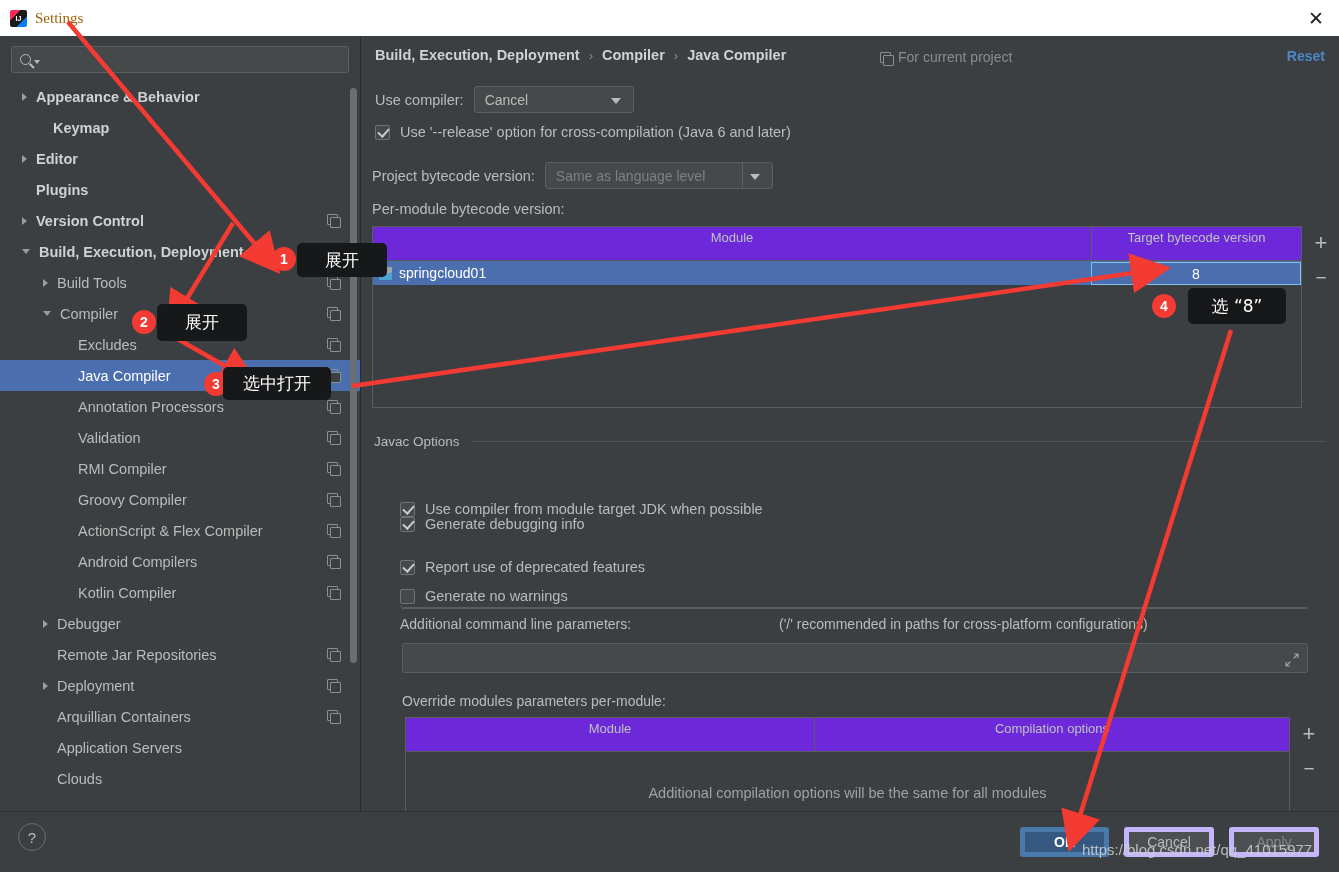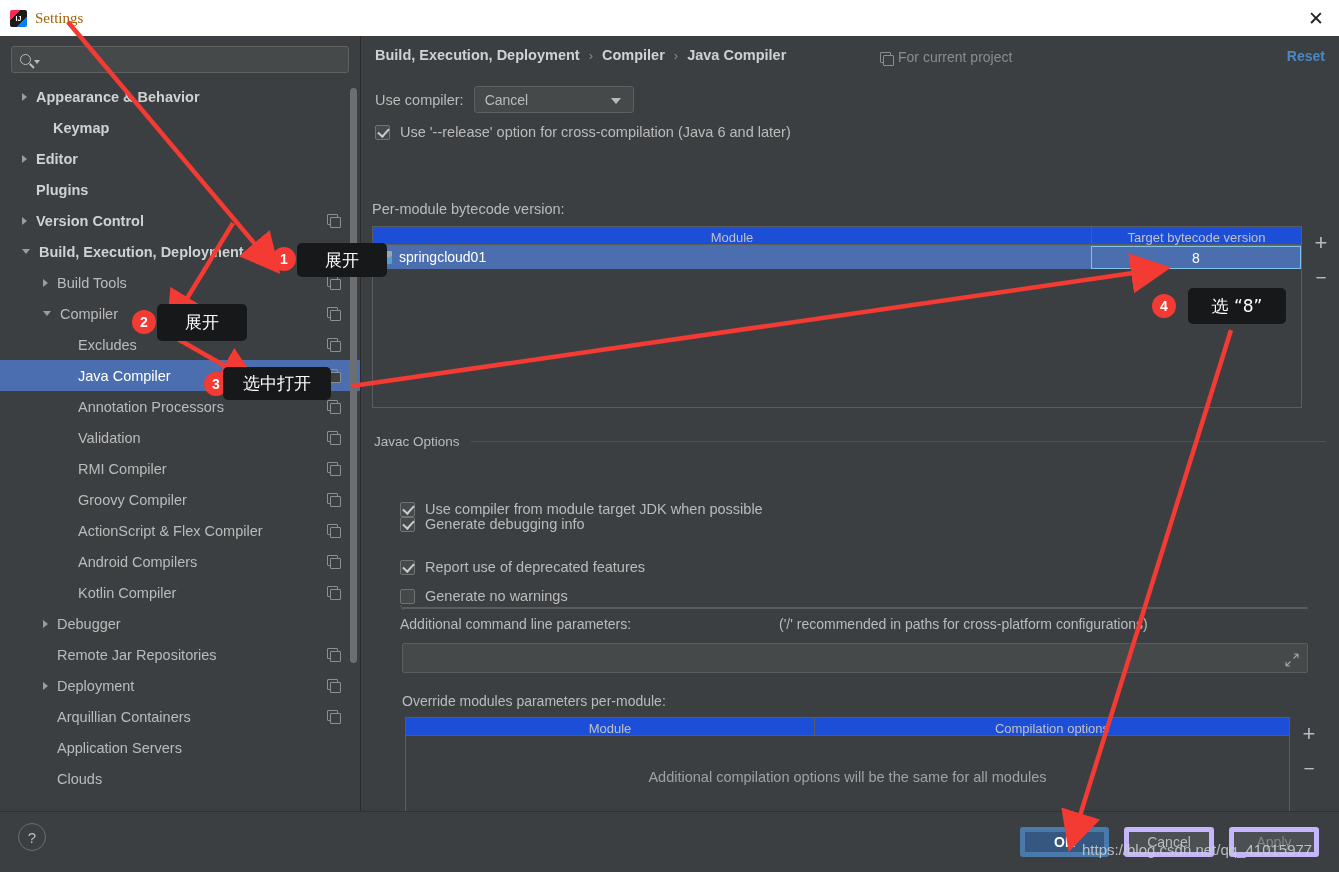--- a/index.html
+++ b/index.html
@@ -106,21 +106,21 @@
     border:solid #c9cccd; border-width:0 2px 2px 0; transform: rotate(42deg);
   }
   .cb-label { margin-left: 10px; color:#bbbbbb; font-size:14.5px; }
 
   .row-release { position:absolute; left: 14px; top: 88px; }
   .row-bytecode { position:absolute; left: 11px; top: 126px; display:flex; align-items:center; }
   .row-permodule { position:absolute; left: 11px; top: 165px; color:#bbbbbb; font-size:14.5px; }
 
   
   .table-wrap { position:absolute; background:#3c3f41; border:1px solid #5a5d5e; }
-  .tbl-head { display:flex; height:18px; background:#1d4ed8; border-bottom:1px solid #5a5d5e; }
+  .tbl-head { display:flex; height:34px; background:#6d28d9; border-bottom:1px solid #5a5d5e; }
   .th { color:#bfc2c3; font-size:13px; text-align:center; line-height:22px; }
   .th + .th { border-left:1px solid #5a5d5e; }
   .tbl-row { display:flex; height:24px; align-items:center; }
   .tbl-row.sel { background:#4b6eaf; }
   .cell-mod { display:flex; align-items:center; padding-left:6px; color:#ffffff; font-size:14px; }
   .mod-ico { width:13px; height:13px; margin-right:7px; flex:0 0 auto; position:relative;
     background: linear-gradient(160deg,#9aa7b0 55%, #4ea1d3 55%); border-radius:1px; }
   .cell-ver { color:#ffffff; font-size:14px; text-align:center; line-height:22px;
     border:1px solid #7fc3ea; background:#4b6eaf; height:23px; }
   .side-btns { position:absolute; width:34px; }
@@ -322,20 +322,28 @@
         <span>Cancel</span>
         <span class="tri"></span>
       </div>
     </div>
 
     <div class="row-release cb-row">
       <span class="cbox checked"></span>
       <span class="cb-label">Use '--release' option for cross-compilation (Java 6 and later)</span>
     </div>
 
+    <div class="row-bytecode">
+      <span class="lbl">Project bytecode version:</span>
+      <div class="combo split disabled" style="width:228px;">
+        <span>Same as language level</span>
+        <span class="divider"></span>
+        <span class="tri"></span>
+      </div>
+    </div>
 
     <div class="row-permodule">Per-module bytecode version:</div>
 
     <div class="table-wrap" style="left:11px; top:190px; width:930px; height:182px;">
       <div class="tbl-head">
         <div class="th" style="width:718px;">Module</div>
         <div class="th" style="flex:1;">Target bytecode version</div>
       </div>
       <div class="tbl-row sel">
         <div class="cell-mod" style="width:718px;">

